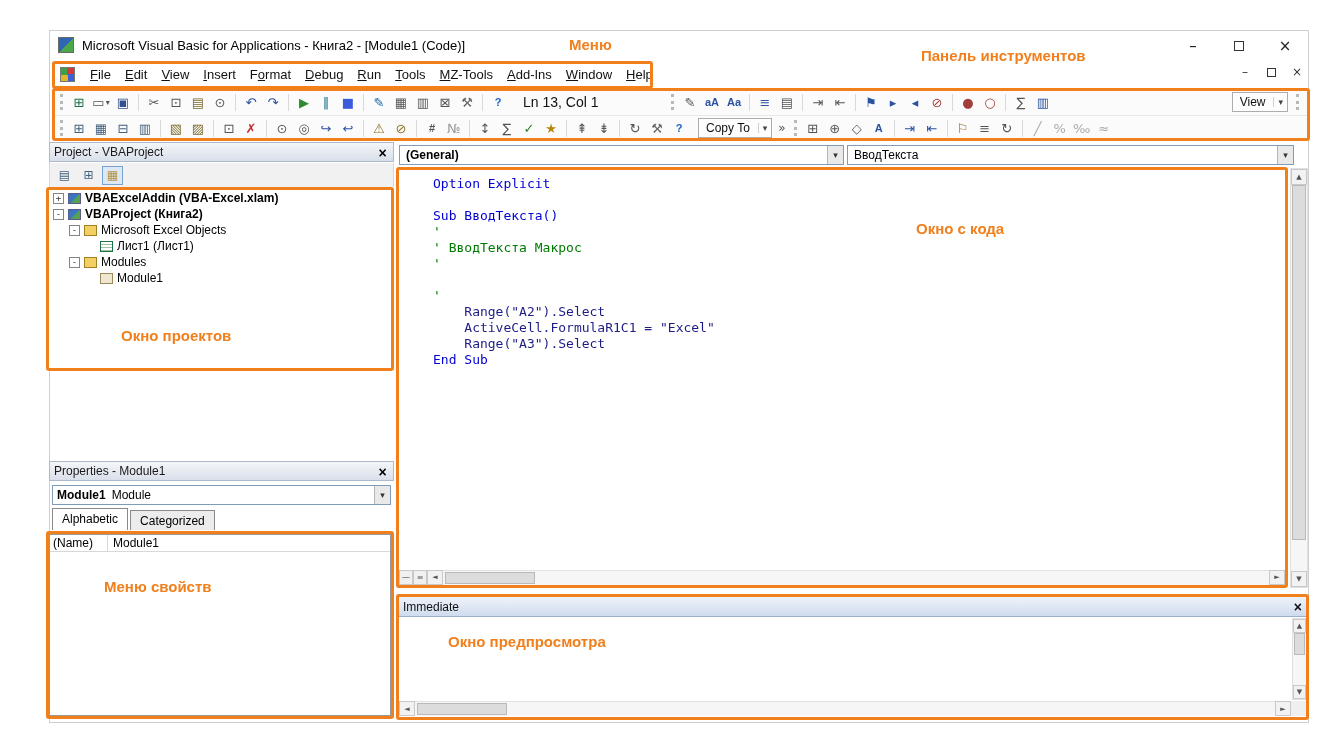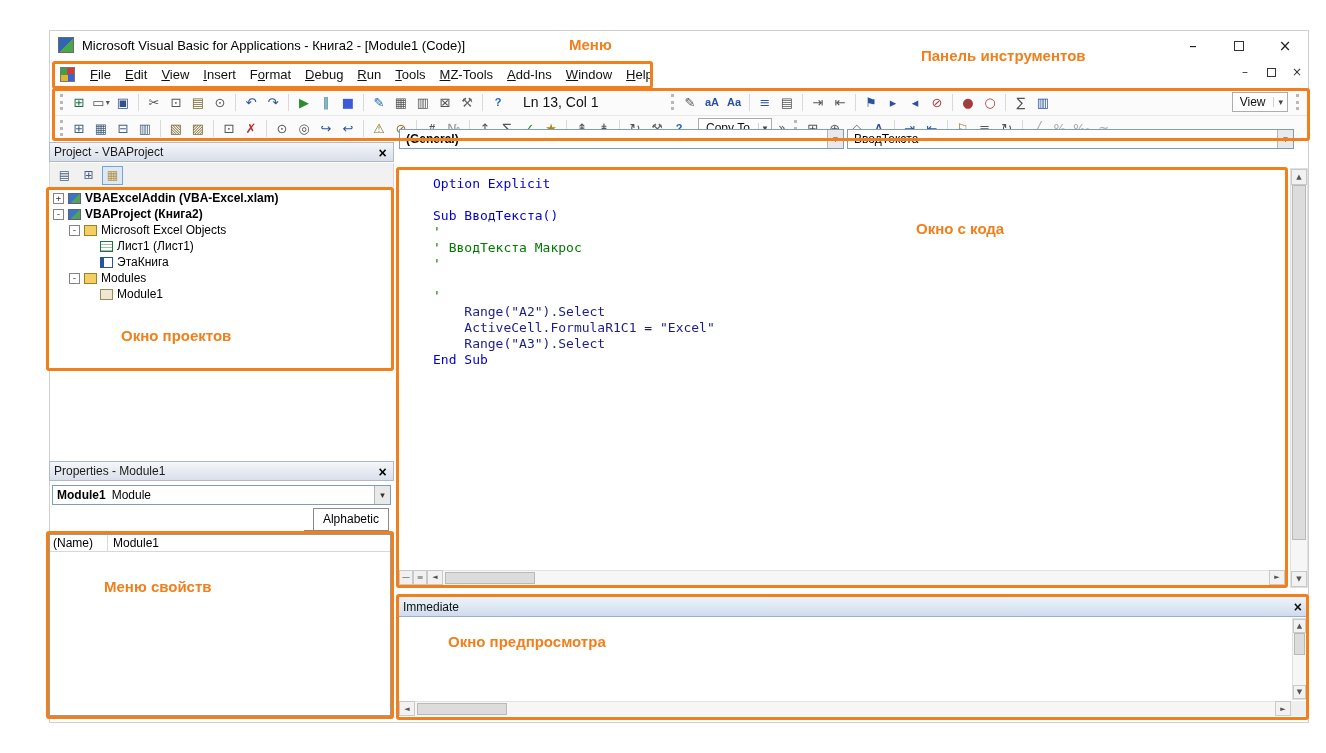--- a/index.html
+++ b/index.html
@@ -76,30 +76,30 @@
   .tlabel { color:#000; }
   .tlabel.b { font-weight:bold; }
 
   
   .pcombo { position:absolute; left:36px; top:485px; width:339px; height:20px; border:1px solid #7f9db9; background:#fff;
     display:flex; align-items:center; font-size:12px; padding-left:4px; }
   .pcombo .bname { font-weight:bold; }
   .pcombo .btype { margin-left:6px; }
   .combo-arrow { margin-left:auto; width:16px; height:100%; background:#e9e9e9; border-left:1px solid #b5b5b5;
     display:flex; align-items:center; justify-content:center; font-size:9px; color:#333; font-family:"DejaVu Sans", sans-serif; }
-  .tabs { position:absolute; left:36px; top:508px; width:339px; height:22px; display:flex; align-items:flex-end;flex-direction:column; }
+  .tabs { position:absolute; left:36px; top:508px; width:339px; height:22px; display:flex; align-items:flex-end; }
   .tab { font-size:12px; padding:3px 9px 2px; border:1px solid #8a8a8a; border-bottom:none; background:#ececec; margin-right:2px; }
   .tab.active { background:#fff; padding-bottom:4px; }
   .pgrid { position:absolute; left:33px; top:534px; width:342px; height:182px; background:#fff; border:1px solid #9a9a9a; }
   .prow { height:17px; display:flex; font-size:12px; border-bottom:1px solid #d8d8d8; }
   .pcell-name { width:58px; padding:1px 0 0 3px; border-right:1px solid #d8d8d8; }
   .pcell-value { flex:1; padding:1px 0 0 5px; }
 
   
-  .ccombo { position:absolute; top:129px; height:20px; border:1px solid #7f9db9; background:#fff;
+  .ccombo { position:absolute; top:145px; height:20px; border:1px solid #7f9db9; background:#fff;
     display:flex; align-items:center; font-size:12px; padding-left:6px; }
   .code-area { position:absolute; left:383px; top:170px; width:886px; height:415px; background:#fff; overflow:hidden; }
   .code-lines { padding:6px 0 0 34px; font-family:"DejaVu Sans Mono", monospace; font-size:13px; line-height:16px; white-space:pre; }
   .code-bottom { position:absolute; left:0; bottom:0; width:100%; height:16px; display:flex; align-items:center; }
   .split-btn { width:14px; height:15px; background:#f0f0f0; border:1px solid #c9c9c9; font-size:8px; color:#555;
     display:flex; align-items:center; justify-content:center; font-family:"DejaVu Sans", sans-serif; flex:none; }
   .sbtn { background:#f2f2f2; border:1px solid #c9c9c9; display:flex; align-items:center; justify-content:center;
     font-size:7px; color:#555; font-family:"DejaVu Sans", sans-serif; flex:none; }
   .hs-btn { width:16px; height:15px; }
   .hs-track { flex:1; height:15px; background:#f6f6f6; border-top:1px solid #e2e2e2; position:relative; }
@@ -457,25 +457,20 @@
       <div class="tree-row" style="padding-left: 20px;">
         <span class="expand">-</span>
         <span class="ticon ticon-folder"></span>
         <span class="tlabel">Microsoft Excel Objects</span>
       </div>
       <div class="tree-row" style="padding-left: 36px;">
         <span class="expand none"></span>
         <span class="ticon ticon-sheet"></span>
         <span class="tlabel">Лист1 (Лист1)</span>
       </div>
-      <div class="tree-row" style="padding-left: 36px;">
-        <span class="expand none"></span>
-        <span class="ticon ticon-book"></span>
-        <span class="tlabel">ЭтаКнига</span>
-      </div>
       <div class="tree-row" style="padding-left: 20px;">
         <span class="expand">-</span>
         <span class="ticon ticon-folder"></span>
         <span class="tlabel">Modules</span>
       </div>
       <div class="tree-row" style="padding-left: 36px;">
         <span class="expand none"></span>
         <span class="ticon ticon-module"></span>
         <span class="tlabel">Module1</span>
       </div>

